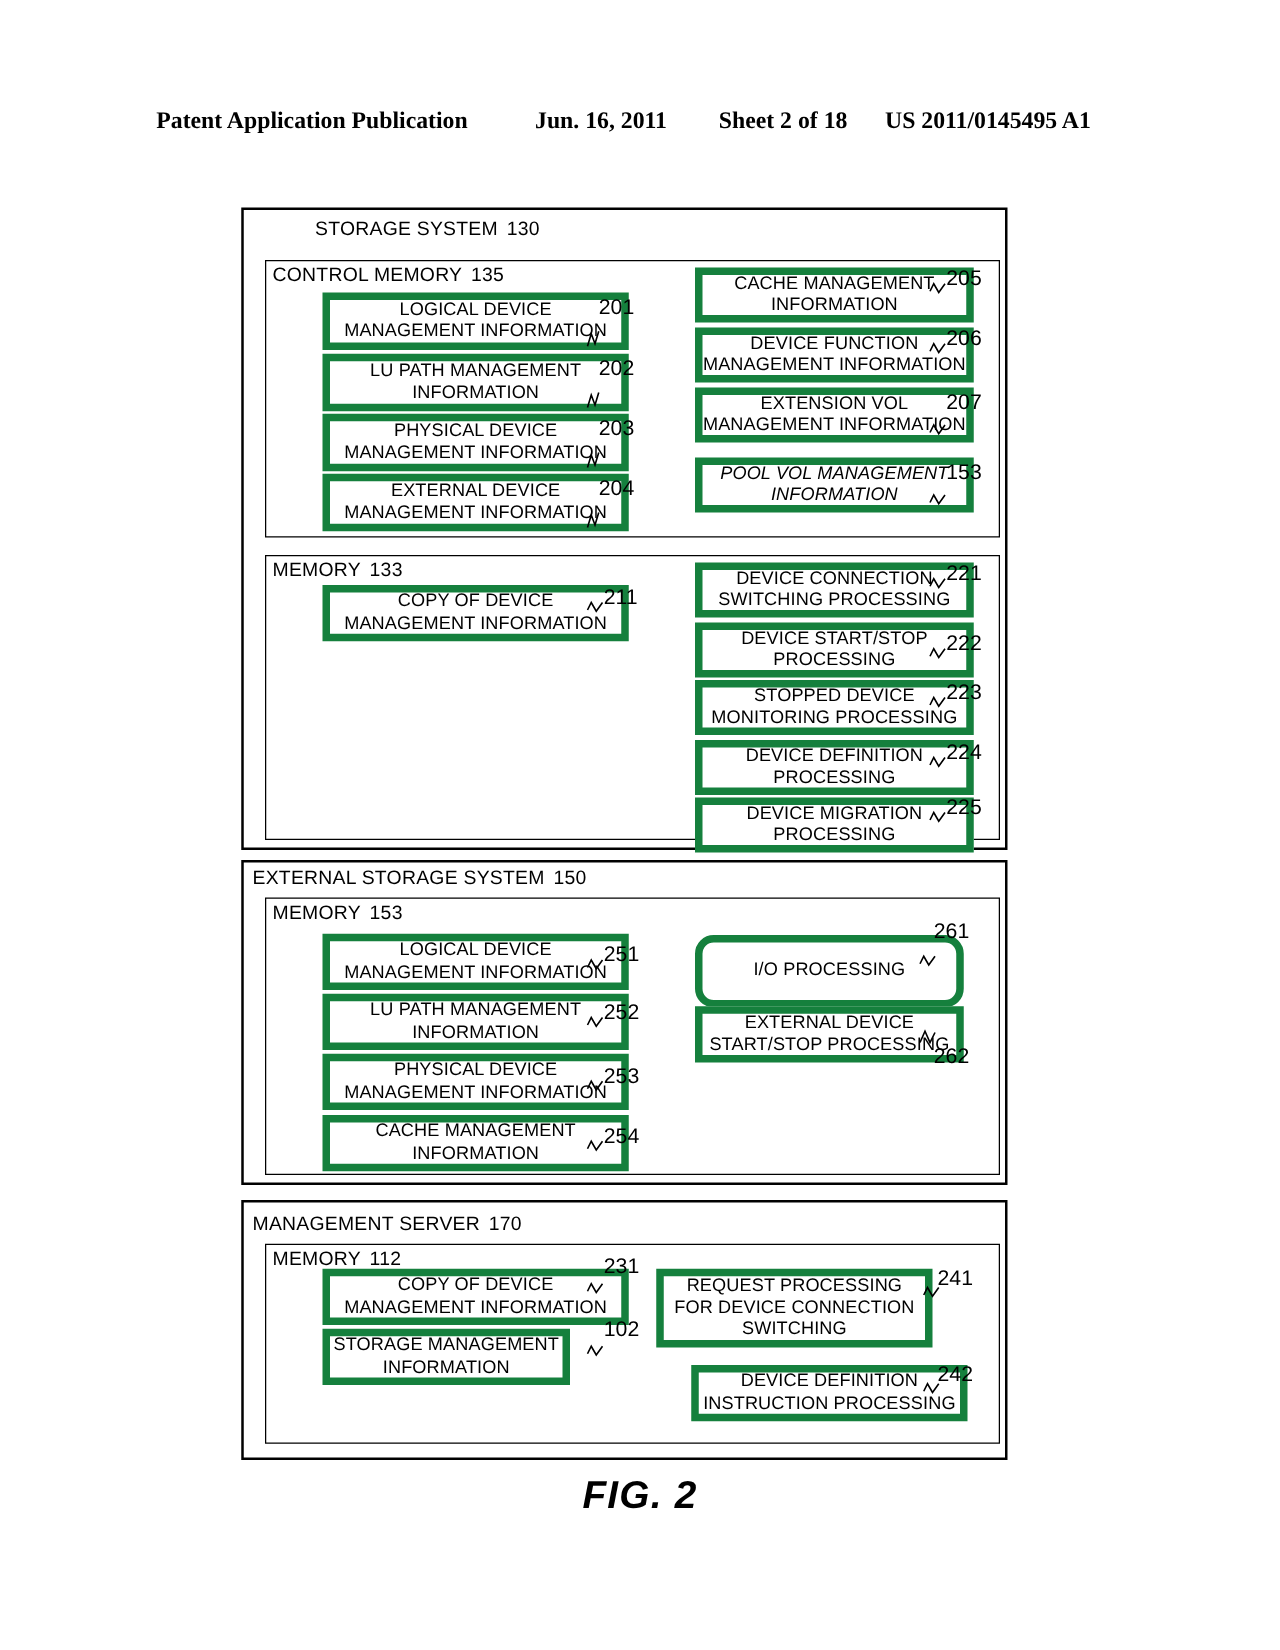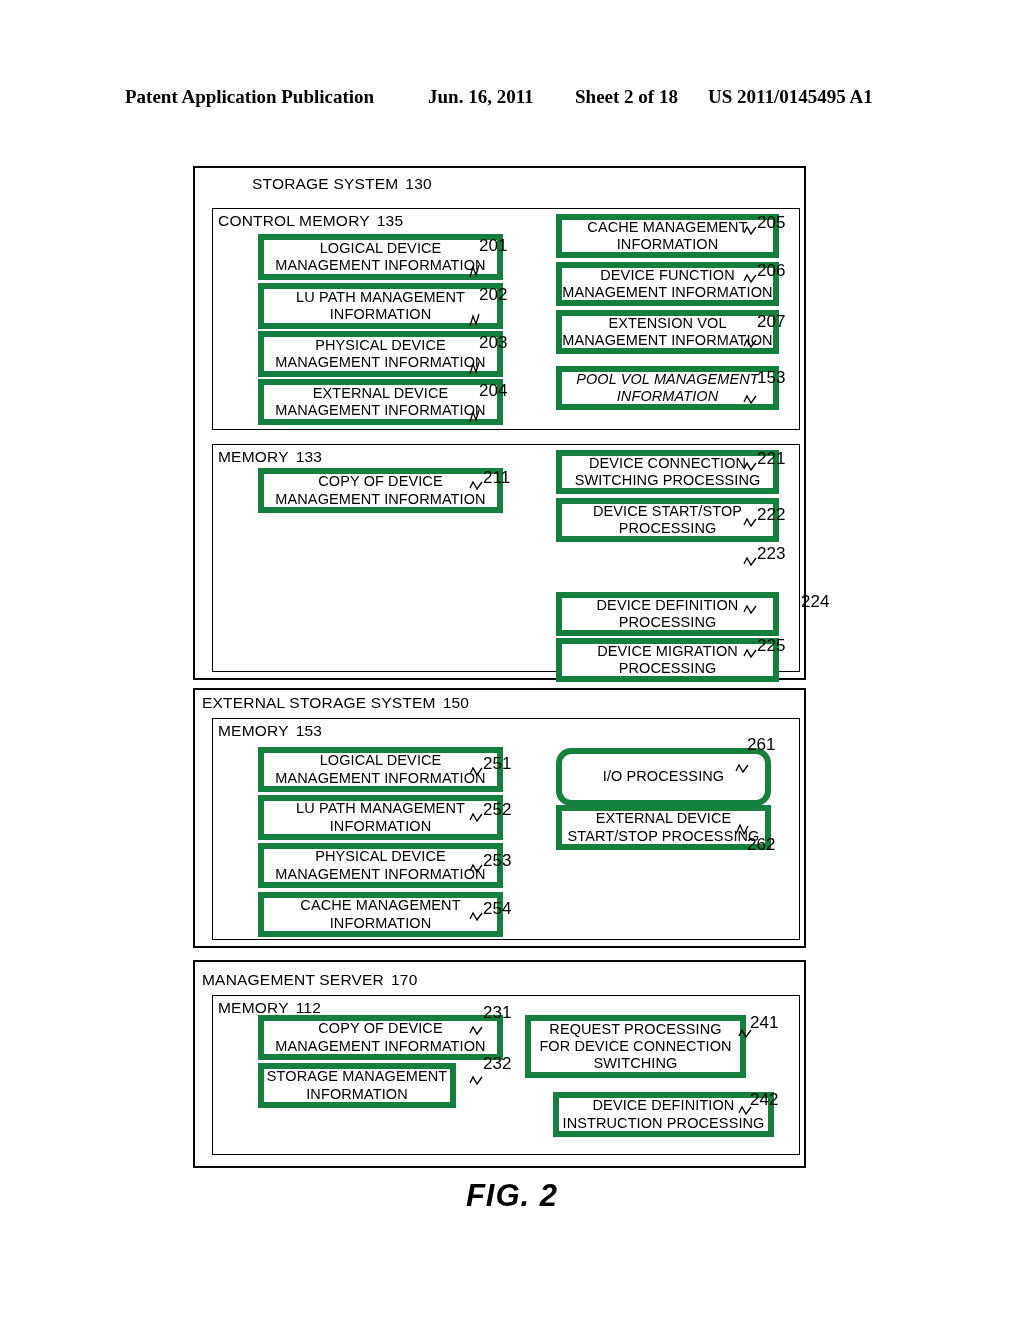--- a/index.html
+++ b/index.html
@@ -249,32 +249,36 @@
     <span>DEVICE START/STOP</span>
     <span>PROCESSING</span>
   </div>
   <div class="refnum" style="left:757px; top:505px;">222</div>
   <div class="squig" style="left:743px; top:516px;">
     <svg width="16" height="14" viewBox="0 0 16 14">
         <path d="M1 9 L4 3 L8 10 L13 3" stroke="#000" stroke-width="1.3" fill="none"></path>
       </svg>
   </div>
 
+  <div class="block" style="left:520px; top:544px; width:223px; height:44px;">
+    <span>STOPPED DEVICE</span>
+    <span>MONITORING PROCESSING</span>
+  </div>
   <div class="refnum" style="left:757px; top:544px;">223</div>
   <div class="squig" style="left:743px; top:555px;">
     <svg width="16" height="14" viewBox="0 0 16 14">
         <path d="M1 9 L4 3 L8 10 L13 3" stroke="#000" stroke-width="1.3" fill="none"></path>
       </svg>
   </div>
 
   <div class="block" style="left:520px; top:592px; width:223px; height:44px;">
     <span>DEVICE DEFINITION</span>
     <span>PROCESSING</span>
   </div>
-  <div class="refnum" style="left:757px; top:592px;margin-left:44px;">224</div>
+  <div class="refnum" style="left:757px; top:592px;">224</div>
   <div class="squig" style="left:743px; top:603px;">
     <svg width="16" height="14" viewBox="0 0 16 14">
         <path d="M1 9 L4 3 L8 10 L13 3" stroke="#000" stroke-width="1.3" fill="none"></path>
       </svg>
   </div>
 
   <div class="block" style="left:520px; top:638px; width:223px; height:44px;">
     <span>DEVICE MIGRATION</span>
     <span>PROCESSING</span>
   </div>
@@ -378,21 +382,21 @@
   <div class="squig" style="left:469px; top:1024px;">
     <svg width="16" height="14" viewBox="0 0 16 14">
         <path d="M1 9 L4 3 L8 10 L13 3" stroke="#000" stroke-width="1.3" fill="none"></path>
       </svg>
   </div>
 
   <div class="block" style="left:222px; top:1063px; width:198px; height:45px;">
     <span>STORAGE MANAGEMENT</span>
     <span>INFORMATION</span>
   </div>
-  <div class="refnum" style="left:483px; top:1054px;">232</div>
+  <div class="refnum" style="left:483px; top:1054px;">102</div>
   <div class="squig" style="left:469px; top:1074px;">
     <svg width="16" height="14" viewBox="0 0 16 14">
         <path d="M1 9 L4 3 L8 10 L13 3" stroke="#000" stroke-width="1.3" fill="none"></path>
       </svg>
   </div>
 
   <div class="block" style="left:489px; top:1015px; width:221px; height:63px;">
     <span>REQUEST PROCESSING</span>
     <span>FOR DEVICE CONNECTION</span>
     <span>SWITCHING</span>

